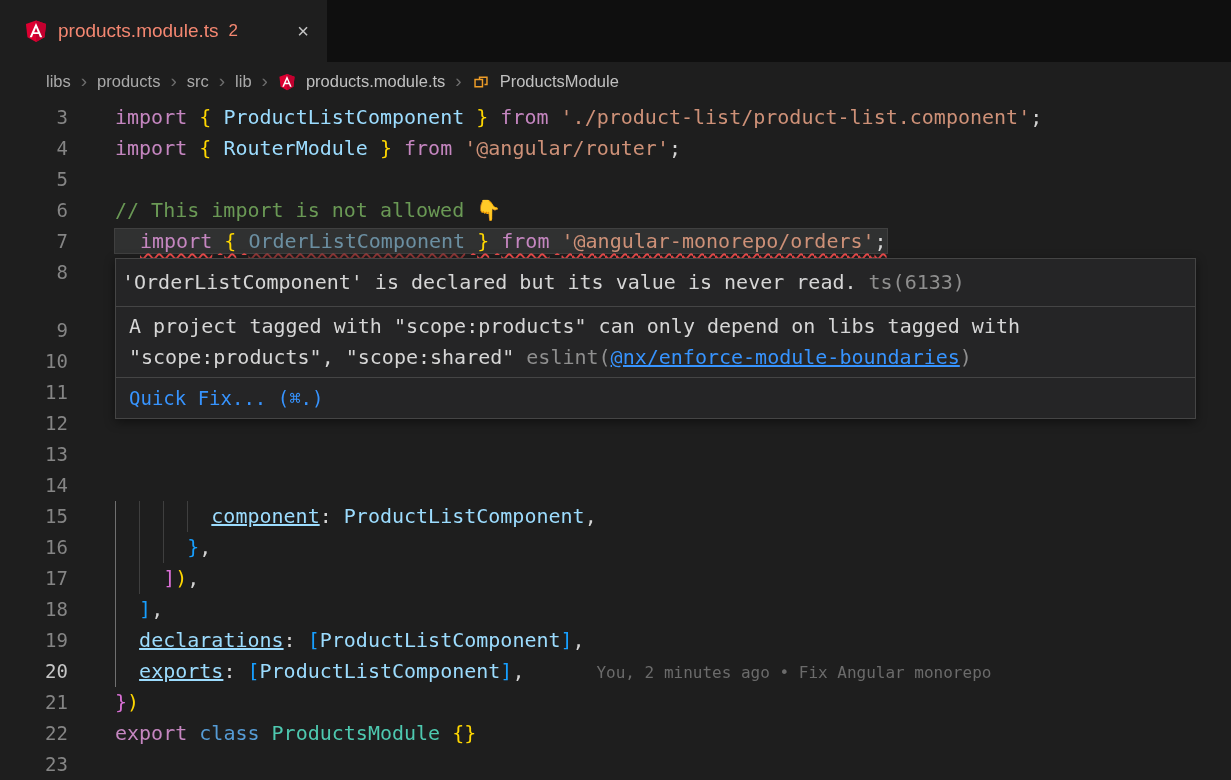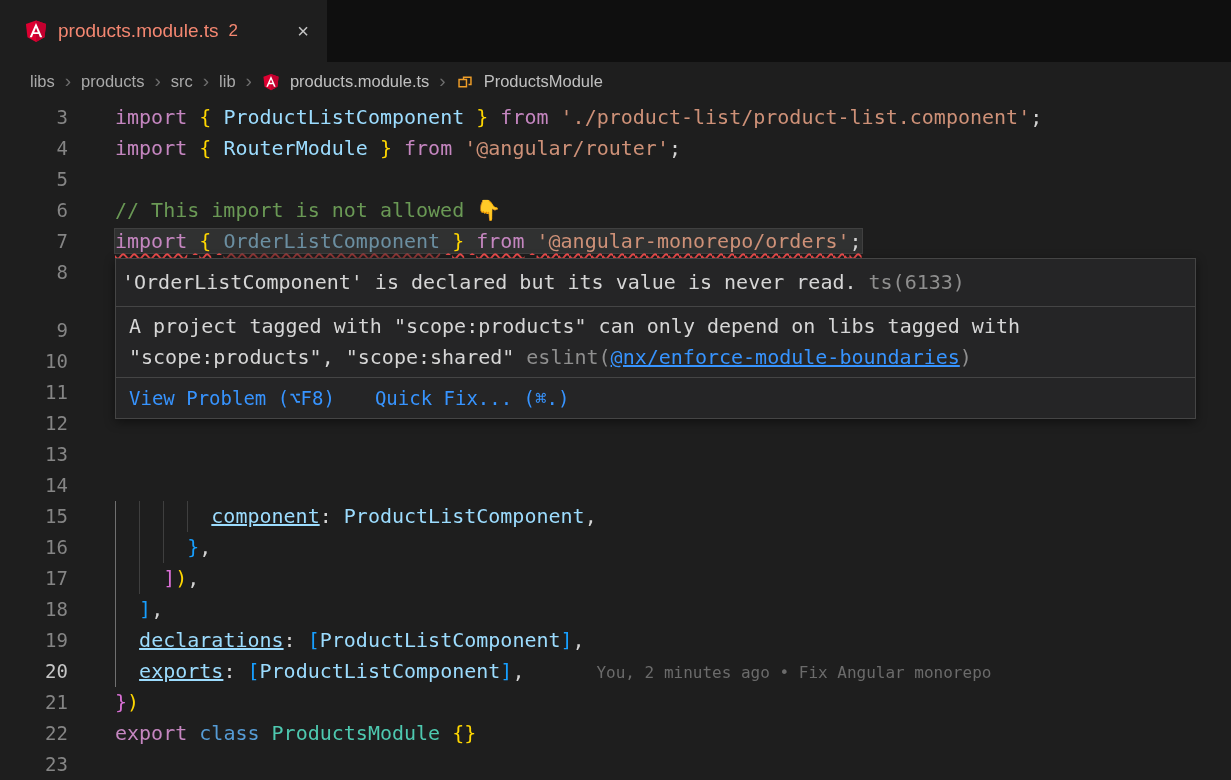--- a/index.html
+++ b/index.html
@@ -18,21 +18,21 @@
     padding:0 18px 0 24px;background:var(--bg-editor);
   }
   .tab-icon svg{width:24px;height:24px;display:block;}
   .tab-label{color:var(--error-red);font-size:19px;white-space:nowrap;}
   .tab-badge{color:var(--error-red);font-size:17px;}
   .tab-close{margin-left:auto;color:#c5c5c5;font-size:20px;line-height:1;cursor:pointer;}
 
   
   .breadcrumbs{
     height:38px;display:flex;align-items:center;gap:10px;
-    padding-left:30px;background:var(--bg-editor);
+    padding-left:46px;background:var(--bg-editor);
     color:#a9a9a9;font-size:16.5px;
   }
   .bc-sep{color:#6e6e6e;font-size:19px;line-height:1;transform:translateY(-1px);}
   .bc-icon svg{width:18px;height:18px;display:block;transform:translateY(1px);}
   .bc-item{cursor:pointer;white-space:nowrap;}
   .bc-item.file,.bc-item.symbol{color:#c0c0c0;}
 
   
   .editor{position:relative;padding-top:2px;}
   .code-line{
@@ -66,20 +66,21 @@
   .tk-b3{color:var(--b3);}
   .tk-emoji{color:#e7c547;}
 
   .errwrap{
     background:rgba(90,93,94,.31);
     box-shadow:0 0 0 1px rgba(220,220,220,.18);
     text-decoration:underline wavy var(--squiggle);
     text-decoration-thickness:1.5px;
     text-underline-offset:5px;
     text-decoration-skip-ink:none;
+    padding-left:25px;
   }
   .blame{color:var(--blame);padding-left:72px;font-size:16px;}
 
   
   .hover-popup{
     position:absolute;left:115px;top:258px;width:1081px;z-index:10;
     background:var(--bg-popup);border:1px solid var(--border-popup);
     box-shadow:0 3px 10px rgba(0,0,0,.45);
     font-family:"DejaVu Sans Mono","DejaVu Sans","Liberation Mono",monospace;
     font-size:20px;color:var(--popup-text);
@@ -230,16 +231,15 @@
 
 <div class="hover-popup">
   <div class="hv-row">
     <span class="hv-msg">'OrderListComponent' is declared but its value is never read.</span><span class="hv-src hv-gap">ts(6133)</span>
   </div>
   <div class="hv-row multi">
     <div class="hv-line"><span>A project tagged with "scope:products" can only depend on libs tagged with</span></div>
     <div class="hv-line"><span>"scope:products", "scope:shared"</span><span class="hv-src hv-gap">eslint(</span><a class="hv-link">@nx/enforce-module-boundaries</a><span class="hv-src">)</span></div>
   </div>
   <div class="hv-actions">
-    <span class="hv-action">View Problem (⌥F8)</span>
     <span class="hv-action">Quick Fix... (⌘.)</span>
   </div>
 </div>
 
 </body></html>

